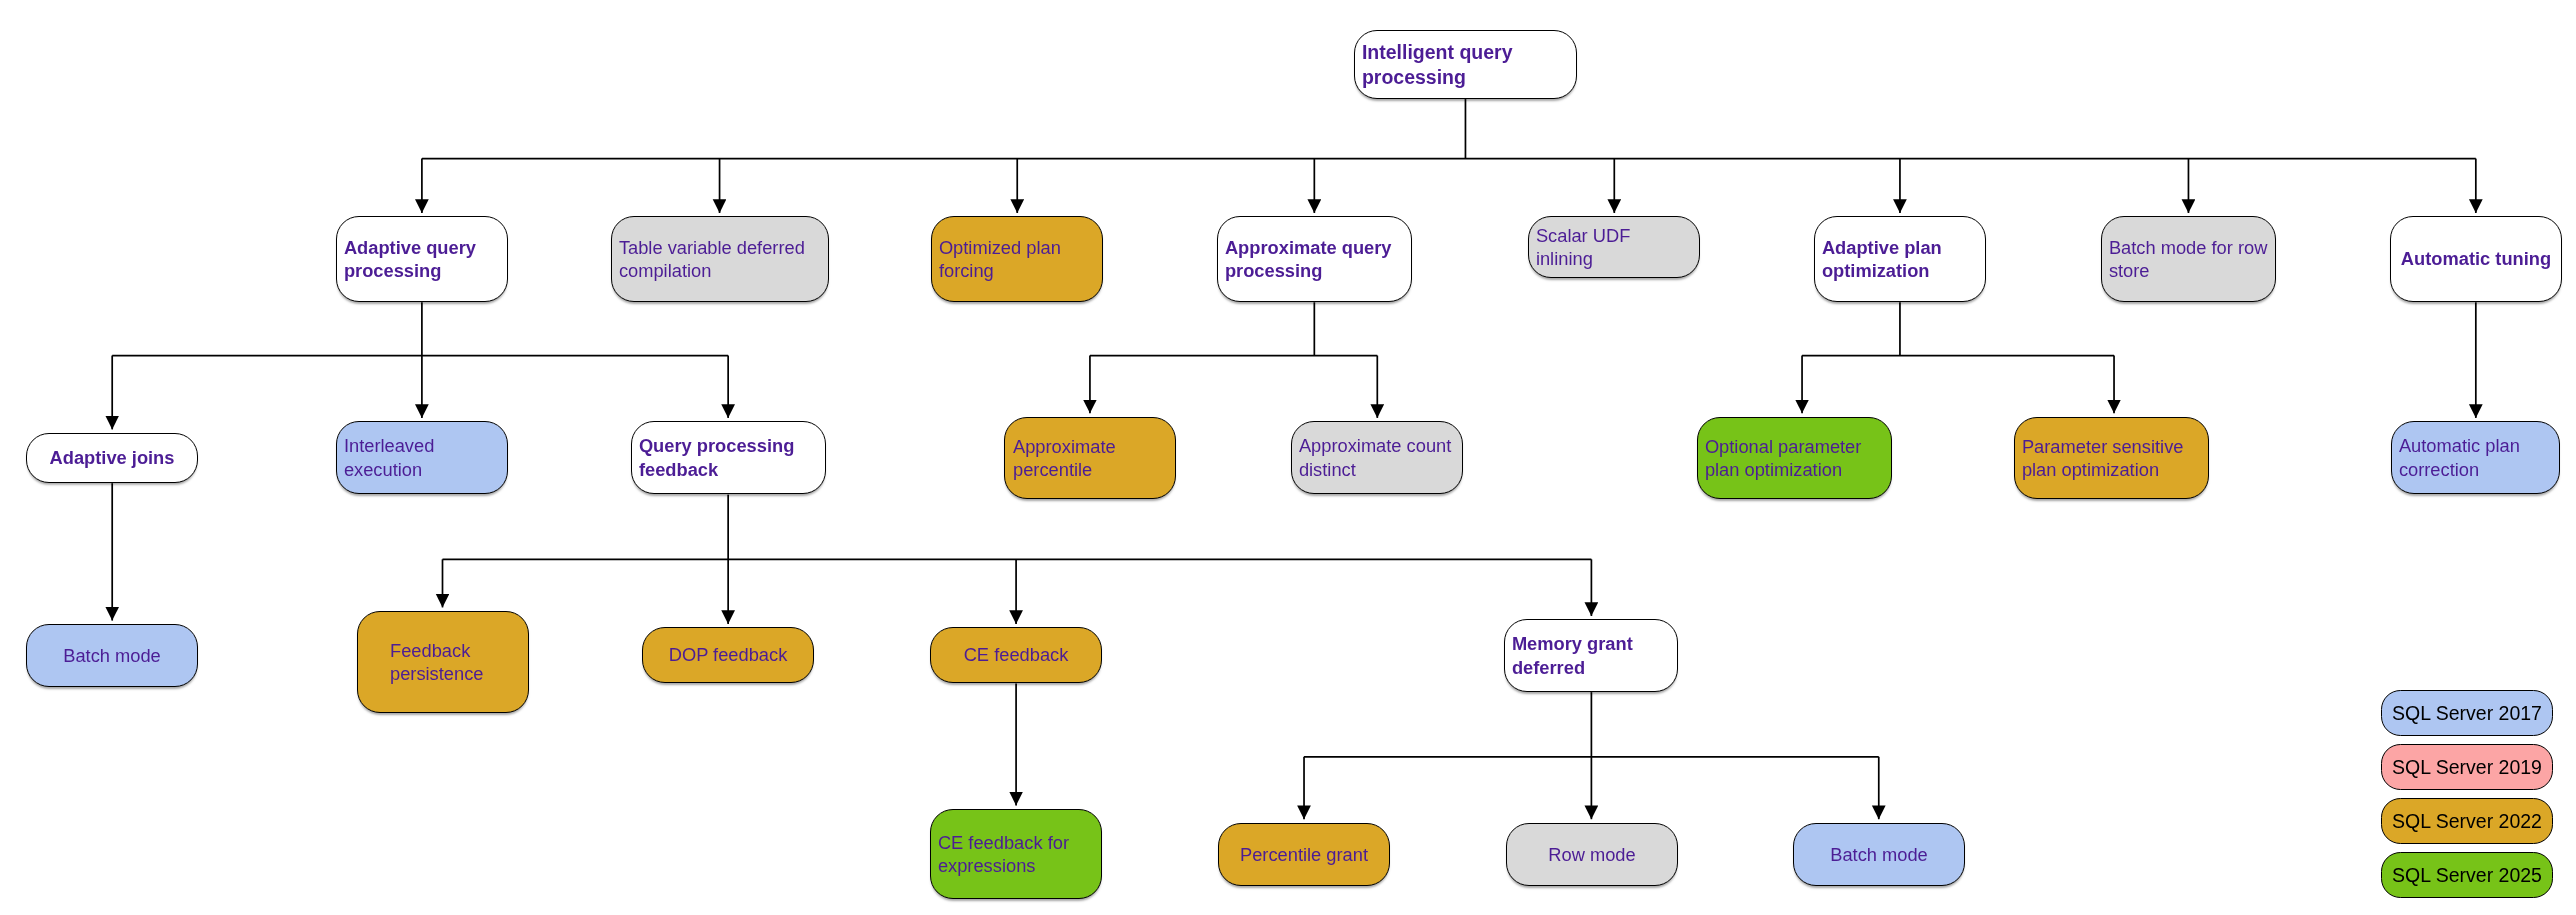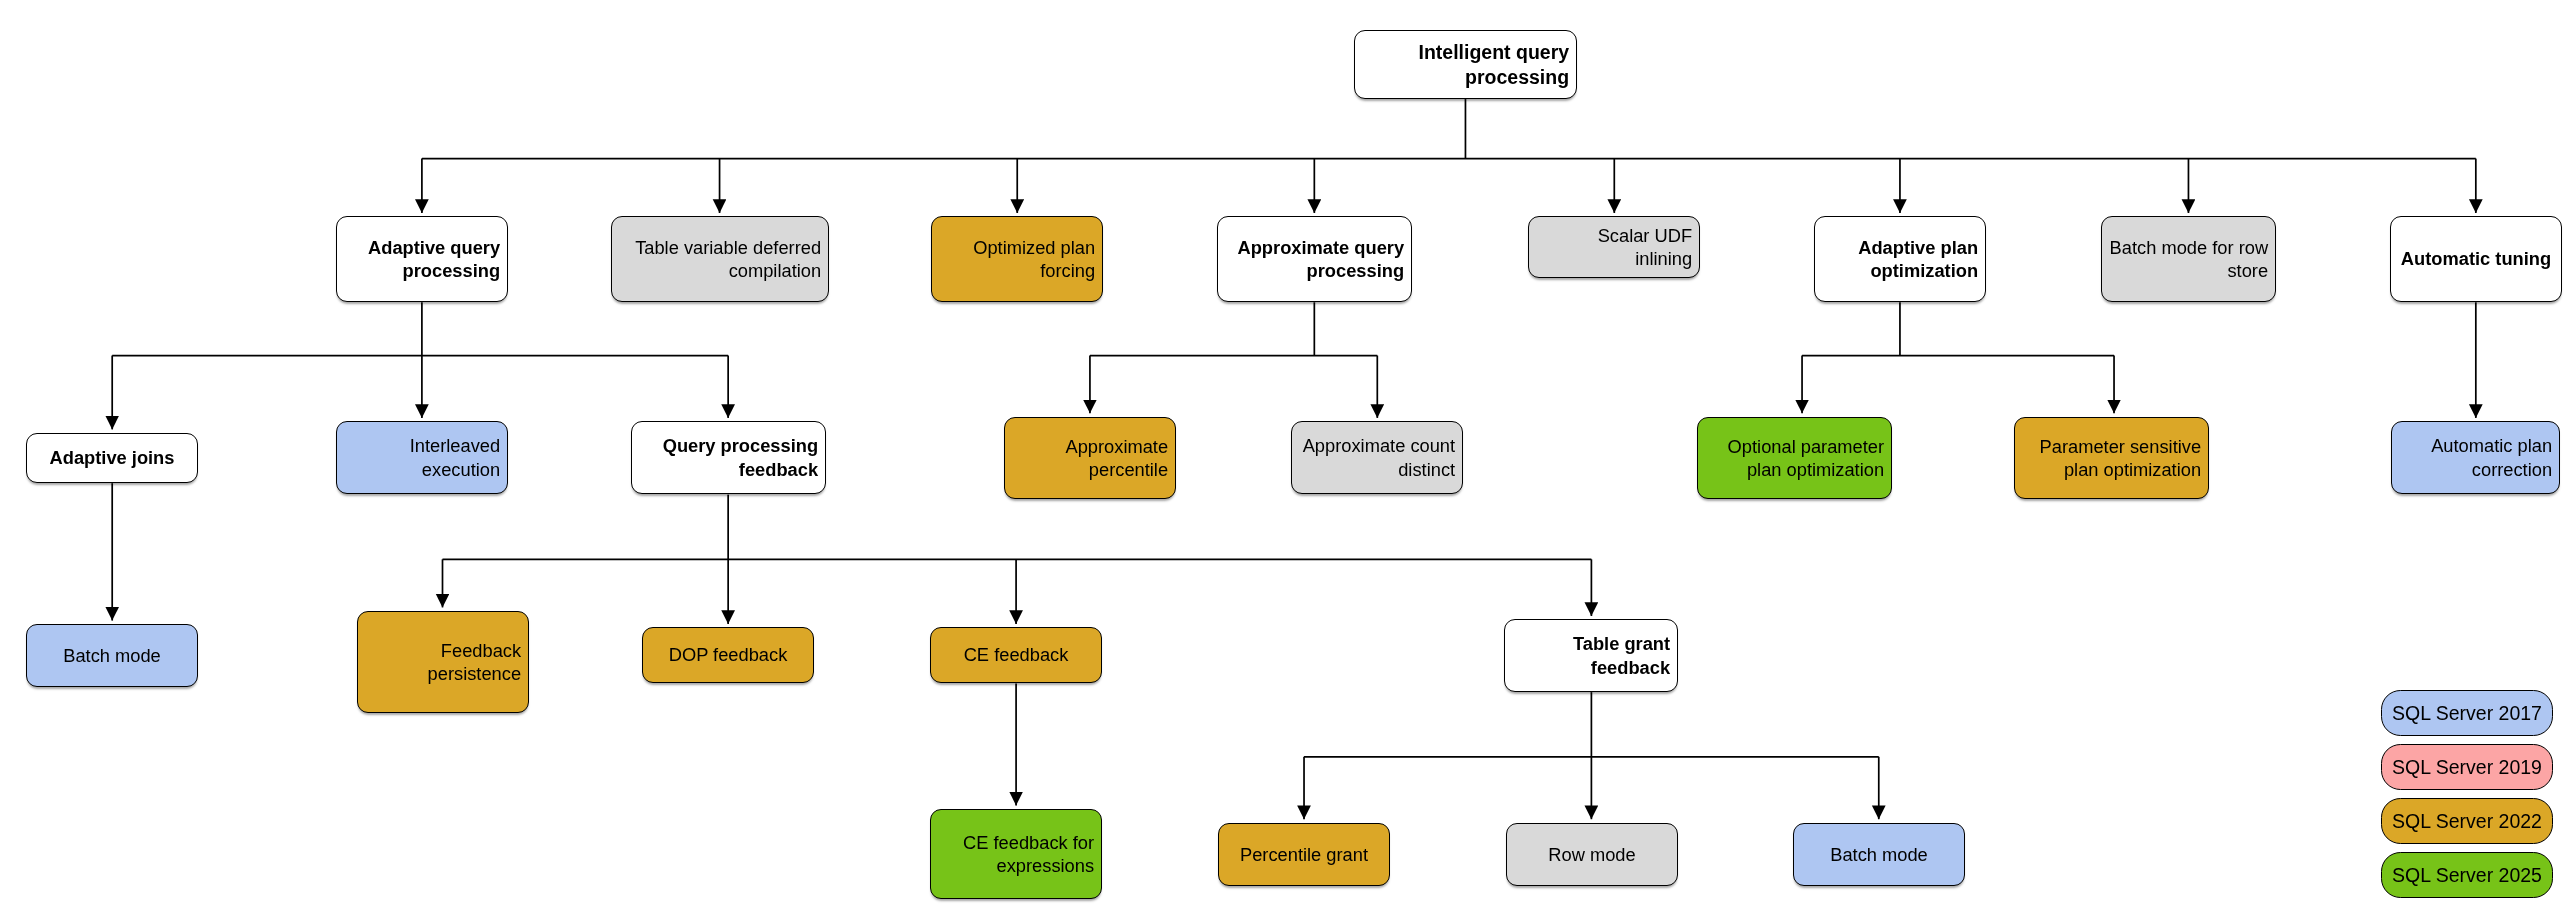--- a/index.html
+++ b/index.html
@@ -7,26 +7,26 @@
     position:relative;
     width:2576px; height:916px;
     background:#ffffff;
     font-family:"Liberation Sans", sans-serif;
     overflow:hidden;
   }
   svg.connectors { position:absolute; left:0; top:0; width:2576px; height:916px; }
   .node {
     position:absolute;
     display:flex; align-items:center; justify-content:center;
-    text-align:right;
+    text-align:left;
     box-sizing:border-box;
     border:1.7px solid #000000;
-    border-radius:11px;
+    border-radius:23px;
     background:#ffffff;
-    color:#000000;
+    color:#4c1d95;
     font-size:18.3px;
     line-height:1.28;
     padding:2.3px 6.9px;
     box-shadow:0 2.9px 2.3px -1.1px rgba(0,0,0,0.35);
   }
   .node.parent { font-weight:bold; }
   .node.v2017 { background:#aec6f2; }
   .node.v2019 { background:#d9d9d9; }
   .node.v2022 { background:#dba727; }
   .node.v2025 { background:#77c318; }
@@ -158,21 +158,21 @@
   <div id="n-ap" class="node v2022">Approximate percentile</div>
   <div id="n-acd" class="node v2019">Approximate count distinct</div>
   <div id="n-oppo" class="node v2025">Optional parameter plan optimization</div>
   <div id="n-pspo" class="node v2022">Parameter sensitive plan optimization</div>
   <div id="n-apc" class="node v2017">Automatic plan correction</div>
 
   <div id="n-bm1" class="node v2017">Batch mode</div>
   <div id="n-fp" class="node v2022">Feedback persistence</div>
   <div id="n-dop" class="node v2022">DOP feedback</div>
   <div id="n-cef" class="node v2022">CE feedback</div>
-  <div id="n-mgf" class="node parent">Table grant feedback</div>
+  <div id="n-mgf" class="node parent">Memory grant deferred</div>
 
   <div id="n-cefe" class="node v2025">CE feedback for expressions</div>
   <div id="n-pg" class="node v2022">Percentile grant</div>
   <div id="n-rm" class="node v2019">Row mode</div>
   <div id="n-bm2" class="node v2017">Batch mode</div>
 
   <div id="lg-2017" class="legend-item v2017">SQL Server 2017</div>
   <div id="lg-2019" class="legend-item v2019">SQL Server 2019</div>
   <div id="lg-2022" class="legend-item v2022">SQL Server 2022</div>
   <div id="lg-2025" class="legend-item v2025">SQL Server 2025</div>

